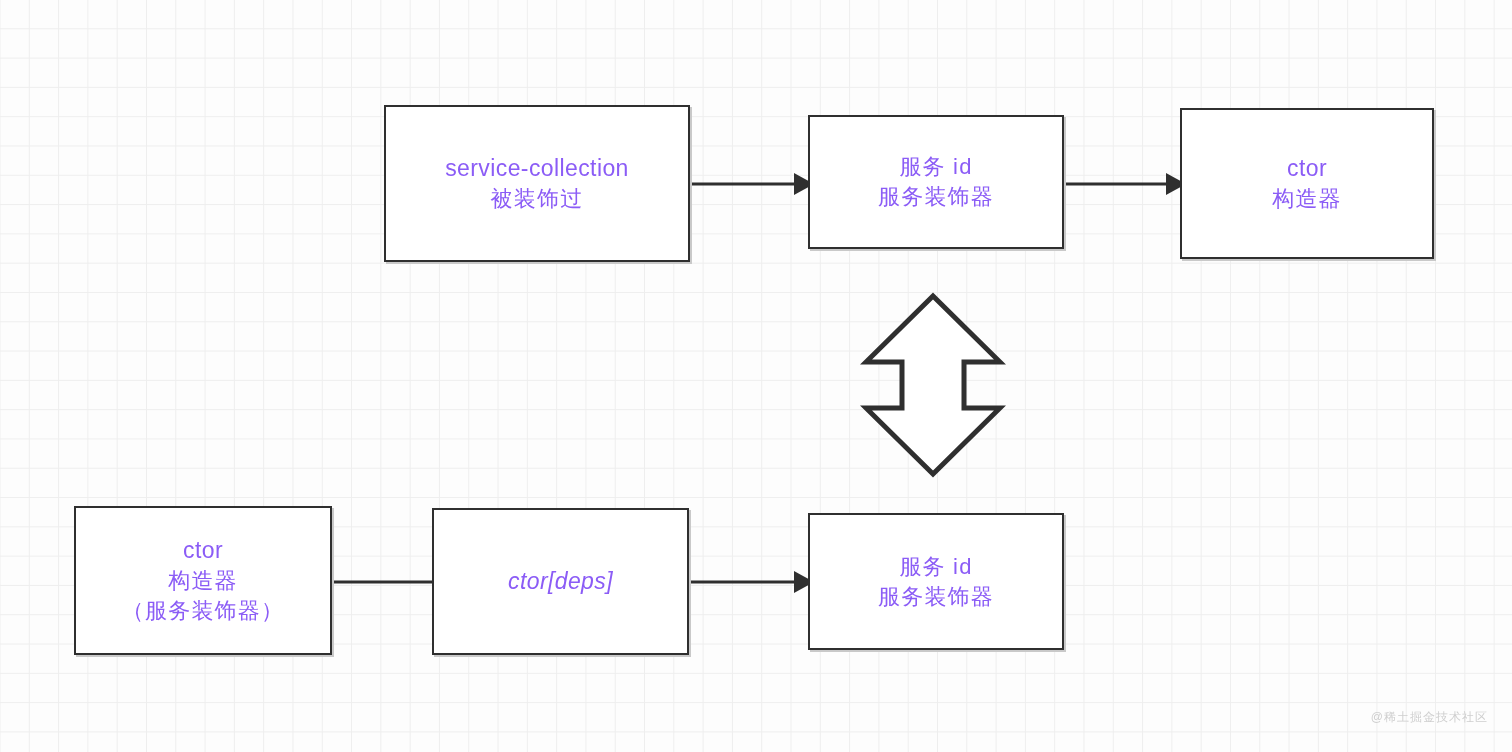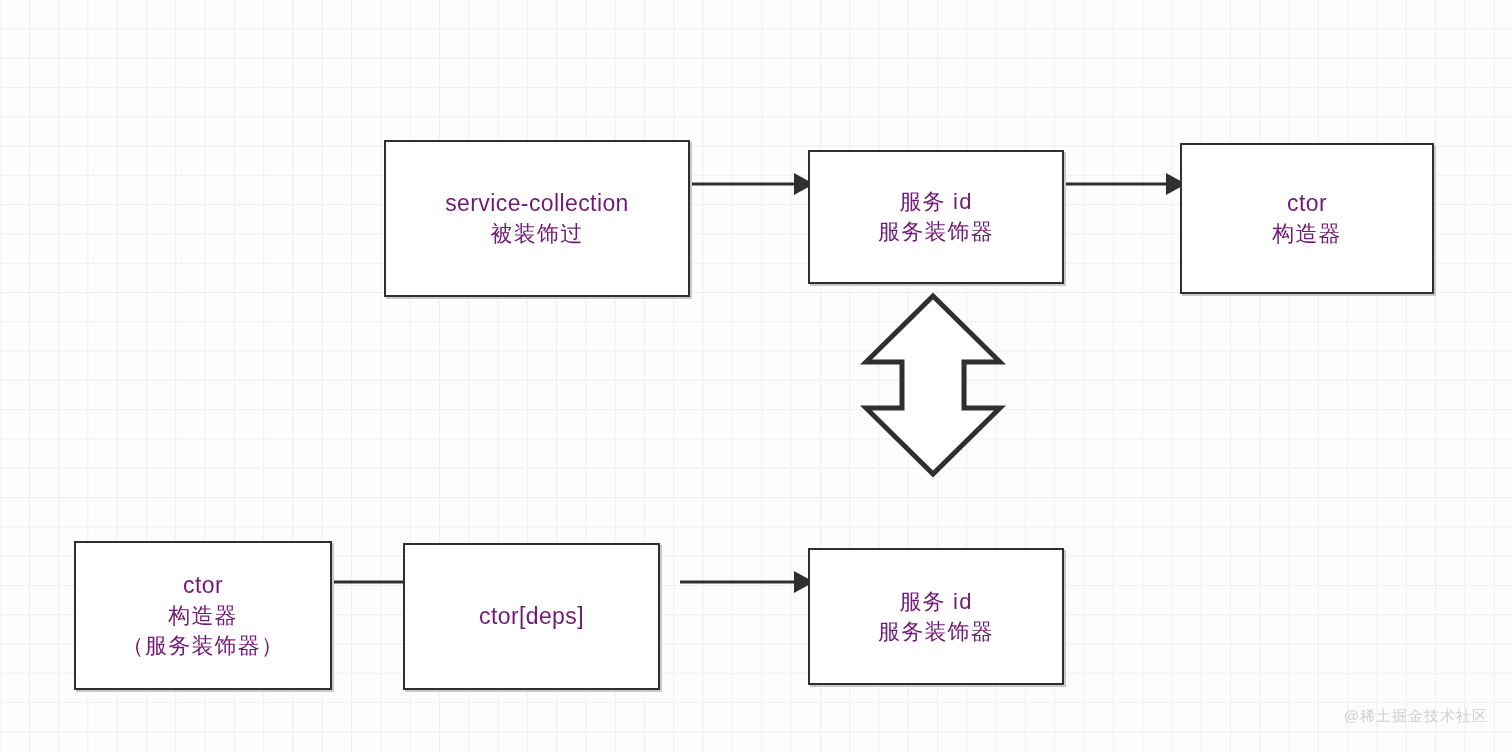--- a/index.html
+++ b/index.html
@@ -26,23 +26,22 @@
   .node {
     position: absolute;
     box-sizing: border-box;
     background: #ffffff;
     border: 2.5px solid #2f2f2f;
     box-shadow: 2px 2px 0 0 #c9c9c9;
     display: flex;
     flex-direction: column;
     align-items: center;
     justify-content: center;
-    color: #701a75;
+    color: #8b5cf6;
     z-index: 3;
-    margin-top: 35px;
   }
 
   .node .line {
     display: block;
     text-align: center;
     white-space: pre;
     line-height: 1.36;
     font-size: 23px;
     letter-spacing: 0.4px;
   }
@@ -51,21 +50,21 @@
     font-size: 22px;
     letter-spacing: 1.2px;
     text-align: center;
   }
 
   
   #node-service-collection { left: 384px;  top: 105px; width: 306px; height: 157px; }
   #node-service-id-top     { left: 808px;  top: 115px; width: 256px; height: 134px; }
   #node-ctor-top           { left: 1180px; top: 108px; width: 254px; height: 151px; }
   #node-ctor-decorated     { left: 74px;   top: 506px; width: 258px; height: 149px; }
-  #node-ctor-deps          { left: 403px;  top: 508px; width: 257px; height: 147px; }
+  #node-ctor-deps          { left: 432px;  top: 508px; width: 257px; height: 147px; font-style: italic; }
   #node-service-id-bottom  { left: 808px;  top: 513px; width: 256px; height: 137px; }
 
   
   .connector {
     position: absolute;
     height: 30px;
     z-index: 2;
     overflow: visible;
   }
   #conn-1 { left: 686px;  top: 169px; width: 128px; }
@@ -81,21 +80,21 @@
     width: 146px;
     height: 190px;
     z-index: 2;
   }
 
   
   #watermark {
     position: absolute;
     right: 24px;
     bottom: 26px;
-    font-size: 15px;
+    font-size: 12px;
     color: #cfcfcf;
     letter-spacing: 1px;
     z-index: 5;
     user-select: none;
   }
 </style>
 </head>
 <body>
 
 <div id="canvas">

